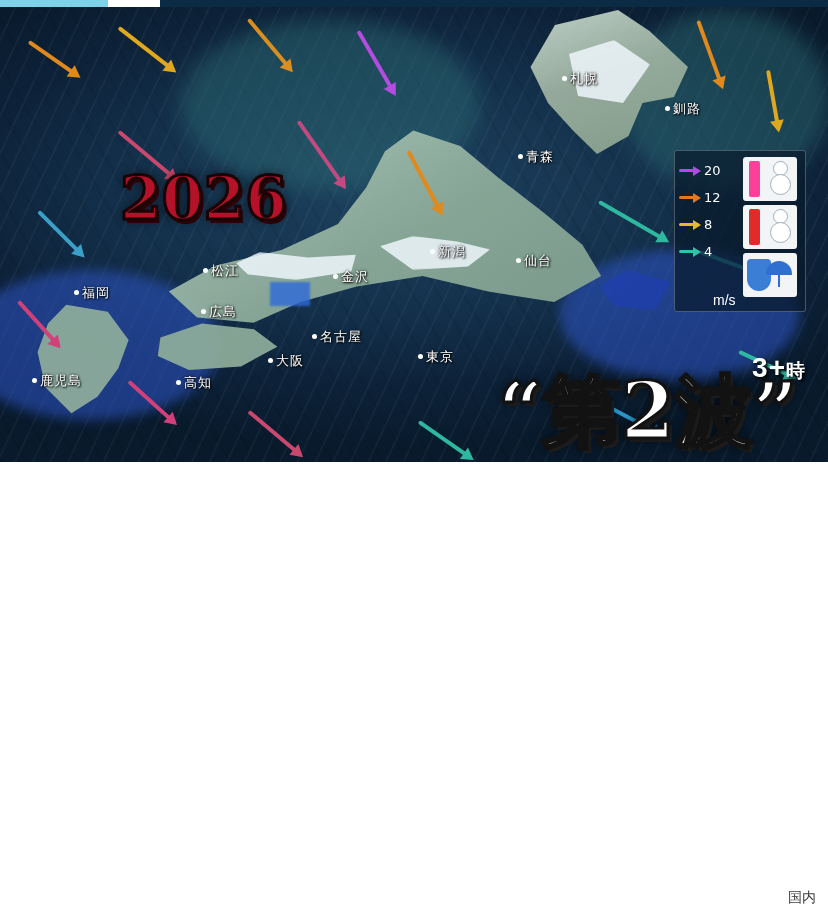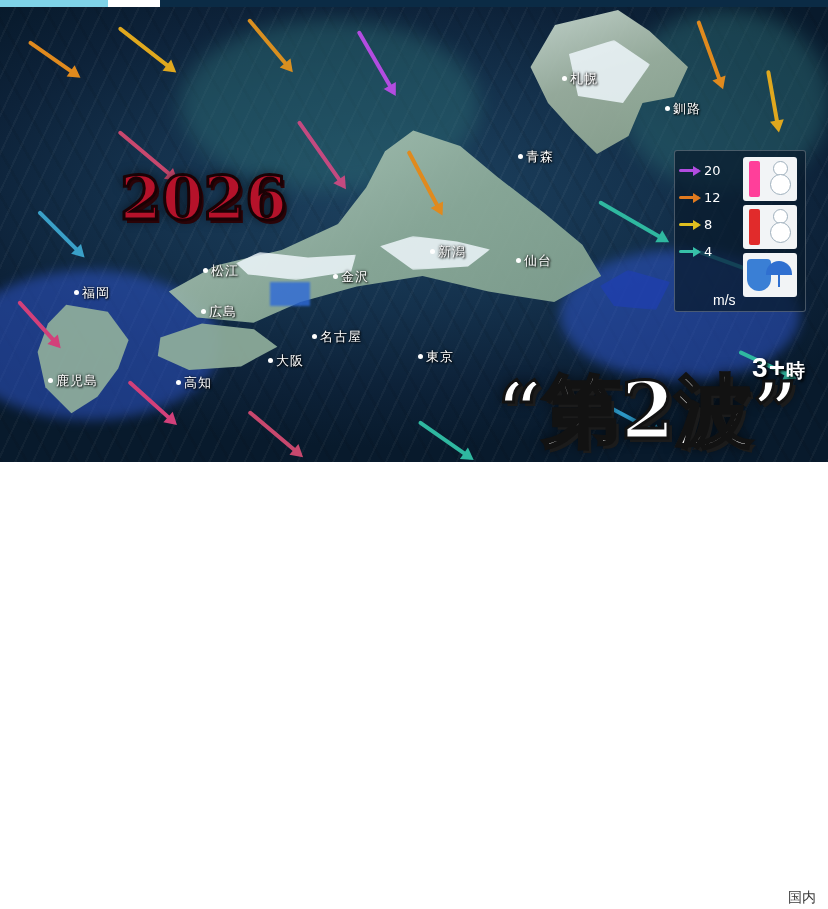--- a/index.html
+++ b/index.html
@@ -420,21 +420,21 @@
     <div class="city" style="left:430px; top:243px;"><span class="dot"></span><span>新潟</span></div>
     <div class="city" style="left:516px; top:252px;"><span class="dot"></span><span>仙台</span></div>
     <div class="city" style="left:333px; top:268px;"><span class="dot"></span><span>金沢</span></div>
     <div class="city" style="left:203px; top:262px;"><span class="dot"></span><span>松江</span></div>
     <div class="city" style="left:74px; top:284px;"><span class="dot"></span><span>福岡</span></div>
     <div class="city" style="left:184px; top:303px;margin-left:17px;"><span class="dot"></span><span>広島</span></div>
     <div class="city" style="left:312px; top:328px;"><span class="dot"></span><span>名古屋</span></div>
     <div class="city" style="left:418px; top:348px;"><span class="dot"></span><span>東京</span></div>
     <div class="city" style="left:268px; top:352px;"><span class="dot"></span><span>大阪</span></div>
     <div class="city" style="left:176px; top:374px;"><span class="dot"></span><span>高知</span></div>
-    <div class="city" style="left:48px; top:372px;text-align:right;"><span class="dot"></span><span>鹿児島</span></div>
+    <div class="city" style="left:32px; top:372px;text-align:right;"><span class="dot"></span><span>鹿児島</span></div>
 
     <div class="map-year">2026</div>
     <div class="map-wave">“第2波”</div>
 
     <div class="legend">
       <div class="legend-scale">
         <div class="row">
           <div class="av" style="background: rgb(177, 76, 224); color: rgb(177, 76, 224);"></div>
           <div class="num">20</div>
         </div>

